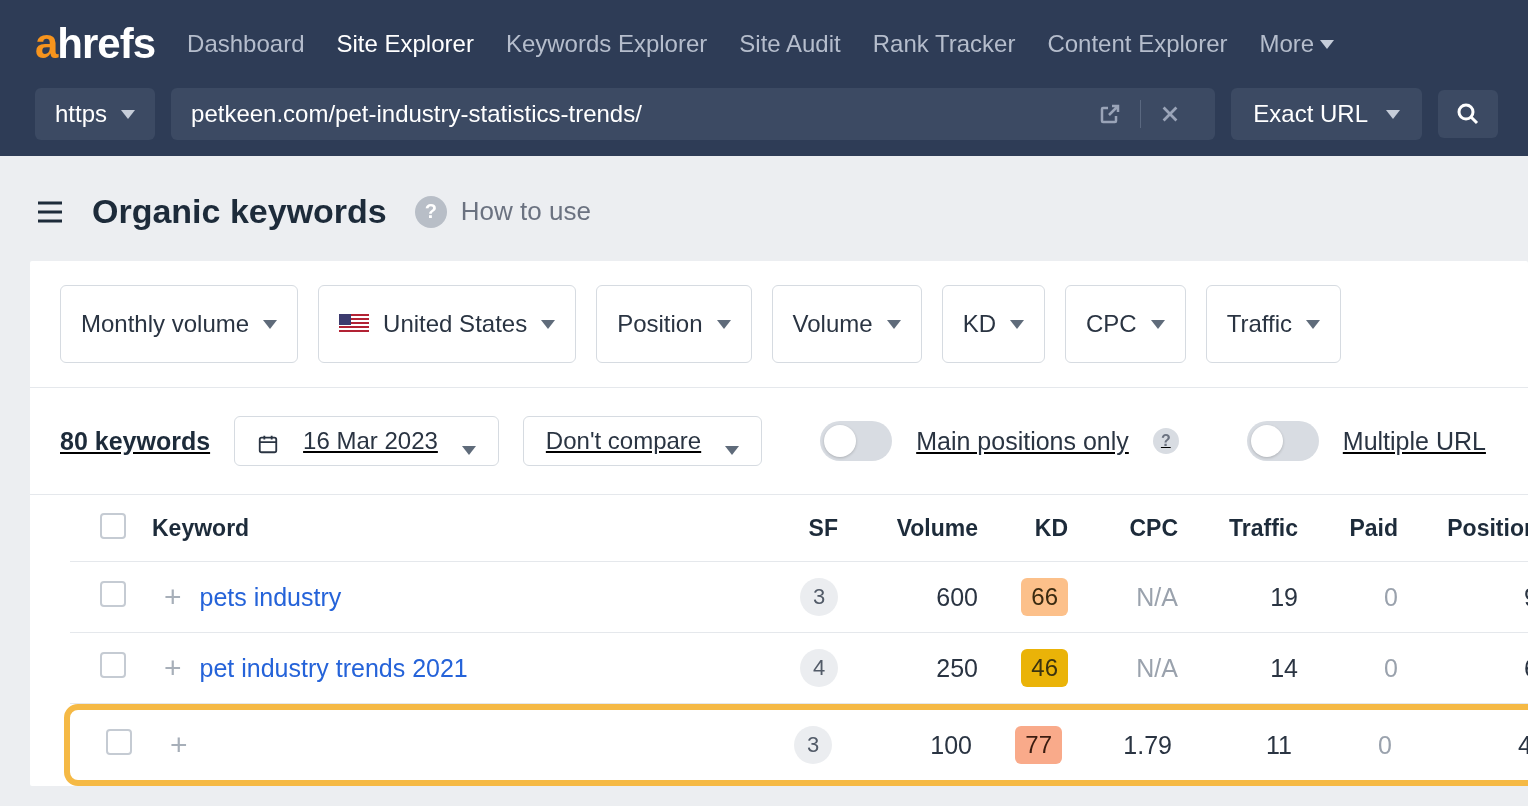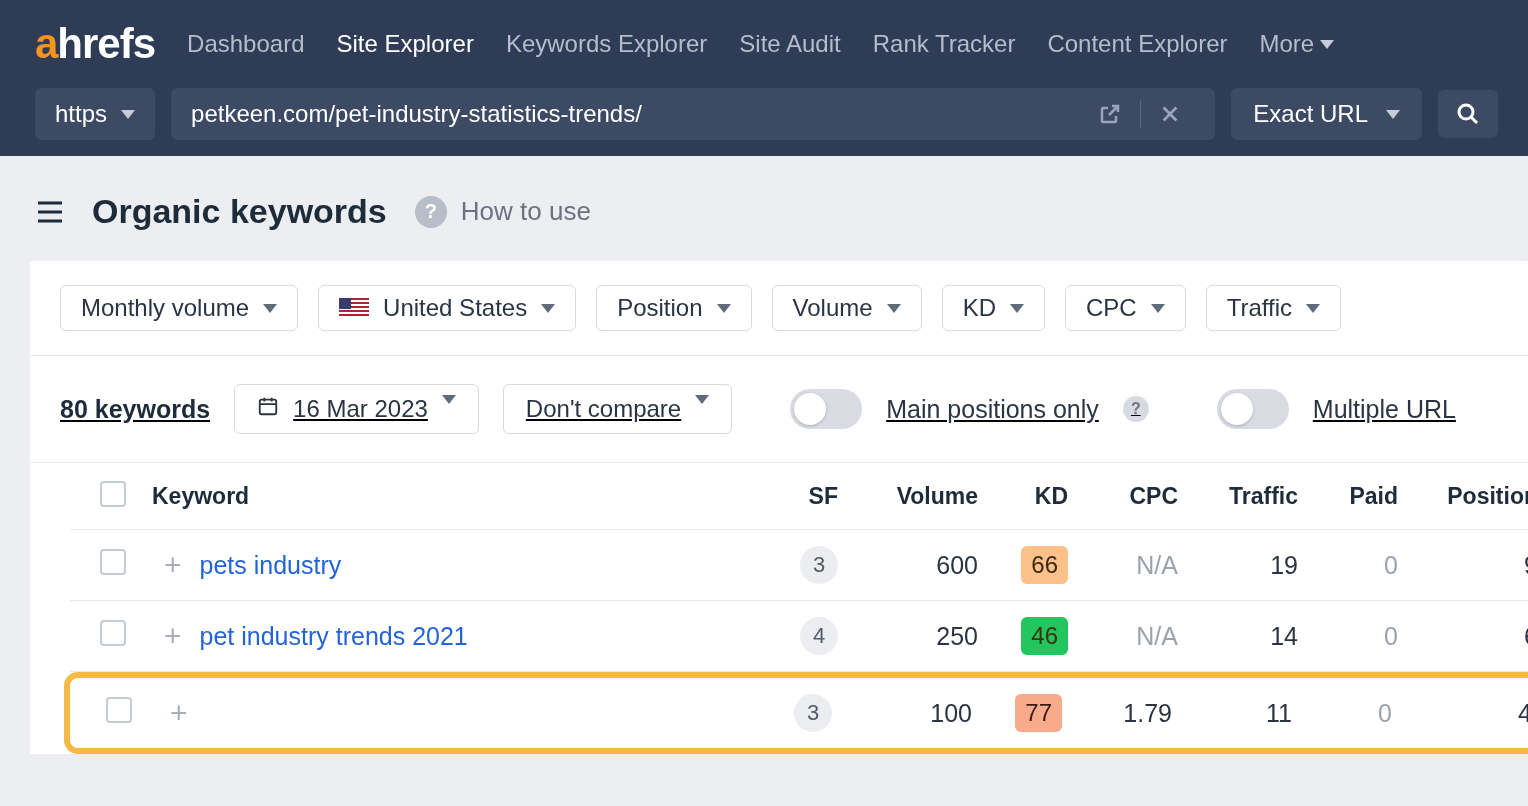--- a/index.html
+++ b/index.html
@@ -24,29 +24,29 @@
 .search-btn { background: #3c4a63; color: #fff; padding: 12px 18px; border-radius: 6px; cursor: pointer; }
 
 .page-header { display: flex; align-items: center; gap: 28px; padding: 36px 30px 30px 36px; }
 .hamburger { cursor: pointer; }
 .page-title { font-size: 34px; font-weight: 700; color: #1d2b3a; }
 .help-circle { width: 32px; height: 32px; border-radius: 50%; background: #b8bec7; color: #fff; display: inline-flex; align-items: center; justify-content: center; font-size: 20px; font-weight: 700; }
 .how-to { color: #6b7280; font-size: 26px; display: flex; align-items: center; gap: 14px; cursor: pointer; }
 
 .panel { background: #fff; margin: 0 0 0 30px; padding: 0; border-radius: 2px; }
 .filters-row { display: flex; gap: 20px; padding: 24px 30px; border-bottom: 1px solid #e5e8ec; }
-.filter-chip { border: 1px solid #d6dbe1; border-radius: 6px; padding: 8px 20px; font-size: 24px; color: #2a3442; display: flex; align-items: center; gap: 14px; cursor: pointer; }
+.filter-chip { border: 1px solid #d6dbe1; border-radius: 6px; padding: 24px 20px; font-size: 24px; color: #2a3442; display: flex; align-items: center; gap: 14px; cursor: pointer; }
 .flag { width: 30px; height: 20px; background: linear-gradient(to bottom, #b22234 0%, #b22234 10%, #fff 10%, #fff 20%, #b22234 20%, #b22234 30%, #fff 30%, #fff 40%, #b22234 40%, #b22234 50%, #fff 50%, #fff 60%, #b22234 60%, #b22234 70%, #fff 70%, #fff 80%, #b22234 80%, #b22234 90%, #fff 90%); position: relative; display: inline-block; }
 .flag::before { content: ""; position: absolute; top: 0; left: 0; width: 12px; height: 11px; background: #3c3b6e; }
 .caret-down { width: 0; height: 0; border-left: 7px solid transparent; border-right: 7px solid transparent; border-top: 9px solid #5f6b7a; display: inline-block; }
 .caret-down-white { border-top-color: #c6cdd9; }
 
 .controls-row { display: flex; align-items: center; gap: 24px; padding: 28px 30px; border-bottom: 1px solid #e5e8ec; text-decoration: underline; }
 .kw-count { font-size: 25px; font-weight: 700; color: #1d2b3a; }
-.date-chip { border: 1px solid #d6dbe1; border-radius: 6px; padding: 10px 22px; font-size: 24px; color: #2a3442; display: flex; align-items: flex-start; gap: 14px; cursor: pointer; }
+.date-chip { border: 1px solid #d6dbe1; border-radius: 6px; padding: 10px 22px; font-size: 24px; color: #2a3442; display: flex; align-items: flex-end; gap: 24px; cursor: pointer; }
 .toggle { width: 72px; height: 40px; background: #d8dce2; border-radius: 20px; position: relative; cursor: pointer; }
 .toggle::after { content: ""; position: absolute; width: 32px; height: 32px; background: #fff; border-radius: 50%; top: 4px; left: 4px; box-shadow: 0 1px 3px rgba(0,0,0,0.2); }
 .toggle-label { font-size: 25px; color: #2a3442; }
 .small-help { width: 26px; height: 26px; border-radius: 50%; background: #d8dce2; color: #6b7280; display: inline-flex; align-items: center; justify-content: center; font-size: 16px; font-weight: 700; }
 
 .table { width: 100%; margin-left: 40px; }
 .thead { display: flex; align-items: center; padding: 18px 30px 18px 30px; border-bottom: 1px solid #e5e8ec; }
 .th { font-size: 23px; font-weight: 700; color: #1d2b3a; }
 .col-check { width: 46px; }
 .col-keyword { flex: 1; padding-left: 6px; }
@@ -59,21 +59,21 @@
 .col-pos { width: 140px; text-align: right; }
 
 .trow { display: flex; align-items: center; padding: 16px 30px; border-bottom: 1px solid #e5e8ec; font-size: 25px; }
 .trow.highlight { border: 6px solid #f5b945; border-radius: 14px; margin: 0 -6px; padding: 16px 36px; }
 .checkbox { width: 26px; height: 26px; border: 2px solid #c5cbd3; border-radius: 4px; cursor: pointer; display: inline-block; }
 .plus { color: #a7afb9; font-size: 30px; font-weight: 400; margin: 0 18px 0 12px; cursor: pointer; }
 .kw-link { color: #2563d9; cursor: pointer; }
 .sf-badge { display: inline-flex; width: 38px; height: 38px; border-radius: 50%; background: #ebedf0; color: #525b68; align-items: center; justify-content: center; font-size: 22px; }
 .kd-badge { display: inline-flex; padding: 5px 10px; border-radius: 6px; font-size: 24px; }
 .kd-orange { background: #fcc08a; color: #3a2a10; }
-.kd-yellow { background: #22c55e; color: #3a3310; }
+.kd-yellow { background: #eab308; color: #3a3310; }
 .kd-red { background: #f9aa8a; color: #3a1c10; }
 .td { color: #2a3442; }
 .td-muted { color: #9aa2ad; }
 
 svg { display: block; }
 </style>
 </head>
 <body>
 
 <div class="topbar">

